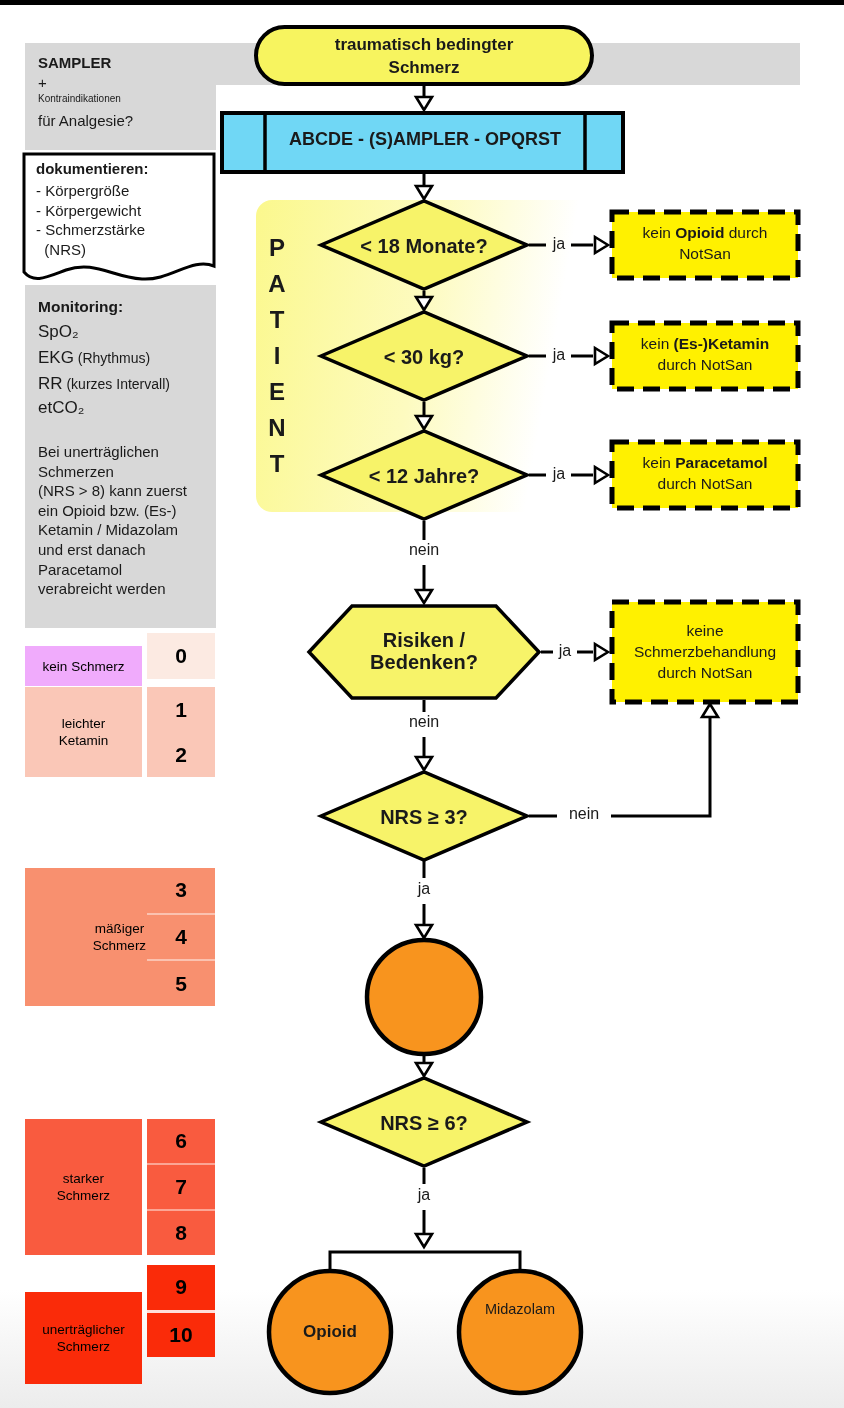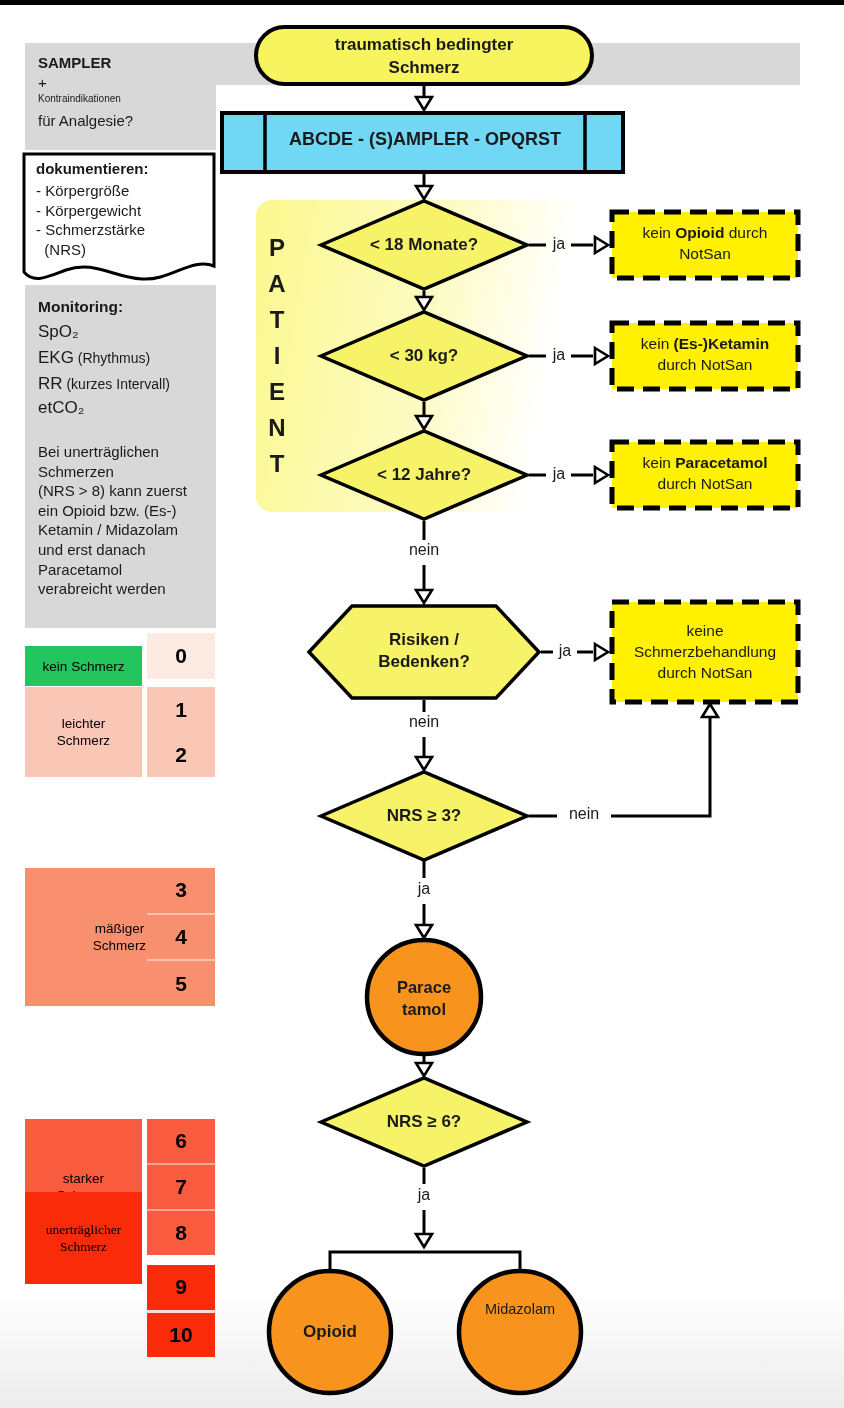--- a/index.html
+++ b/index.html
@@ -23,42 +23,42 @@
   .nrslabel{position:absolute;z-index:1;display:flex;align-items:center;justify-content:center;
             font-size:13.5px;text-align:center;white-space:pre-line;line-height:17px;}
   .nrsnum{position:absolute;z-index:1;display:flex;flex-direction:column;}
   .nrsnum .cell{flex:1;display:flex;align-items:center;justify-content:center;
                 font-weight:bold;font-size:21px;}
   .sep2{border-top:2px solid rgba(255,255,255,.45);}
   .sep3{border-top:3px solid rgba(255,255,255,.85);}
   .big{font-size:17px;}
   .small{font-size:14px;}
   .outcome{font-size:15.5px;line-height:21px;text-align:center;width:174px;}
-  .dtext{font-weight:bold;font-size:17px;text-align:center;width:160px;}
+  .dtext{font-weight:bold;font-size:20px;text-align:center;width:160px;}
   .lbl{font-size:16px;text-align:center;}
 </style>
 </head>
 <body>
 
 <div id="page">
 
   <div class="abs topbar z1"></div>
   <div class="abs grayband z0"></div>
   <div class="abs graybox1 z1"></div>
   <div class="abs graybox2 z1"></div>
   <div class="abs panel z1"></div>
   <div class="abs botgrad z0"></div>
 
-  <div class="nrslabel" style="left:25px;top:646px;width:117px;height:40px;background:#22c55e;">kein Schmerz</div>
+  <div class="nrslabel" style="left:25px;top:646px;width:117px;height:40px;background:#f0abfc;">kein Schmerz</div>
   <div class="nrsnum" style="left:147px;top:633px;width:68px;height:46px;background:#FCEAE2;">
     <div class="cell">0</div>
   </div>
 
   <div class="nrslabel" style="left:25px;top:687px;width:117px;height:90px;background:#FAC7B7;">leichter
-Schmerz</div>
+Ketamin</div>
   <div class="nrsnum" style="left:147px;top:687px;width:68px;height:90px;background:#FAC7B7;">
     <div class="cell">1</div>
     <div class="cell">2</div>
   </div>
 
   <div class="nrslabel" style="left:25px;top:868px;width:117px;height:138px;background:#F8906F;padding-left:36px;">mäßiger
 Schmerz</div>
   <div class="nrsnum" style="left:147px;top:868px;width:68px;height:138px;background:#F8906F;">
     <div class="cell">3</div>
     <div class="cell sep2">4</div>
@@ -66,21 +66,21 @@
   </div>
 
   <div class="nrslabel" style="left:25px;top:1119px;width:117px;height:136px;background:#F95B3F;">starker
 Schmerz</div>
   <div class="nrsnum" style="left:147px;top:1119px;width:68px;height:136px;background:#F95B3F;">
     <div class="cell">6</div>
     <div class="cell sep2">7</div>
     <div class="cell sep2">8</div>
   </div>
 
-  <div class="nrslabel" style="left:25px;top:1192px;width:117px;height:92px;background:#FA2B09;font-family:Liberation Serif, serif;">unerträglicher
+  <div class="nrslabel" style="left:25px;top:1292px;width:117px;height:92px;background:#FA2B09;">unerträglicher
 Schmerz</div>
   <div class="nrsnum" style="left:147px;top:1265px;width:68px;height:92px;background:#FA2B09;">
     <div class="cell">9</div>
     <div class="cell sep3">10</div>
   </div>
 
   <svg class="abs z2" style="left:0;top:0" width="844" height="1408" viewBox="0 0 844 1408">
 
     <path d="M24,154 H214 V266 C192,257 170,281 142,279 C112,277 94,260 66,270 C47,277 34,284 24,272 Z" fill="#ffffff" stroke="#000" stroke-width="3"></path>
 
@@ -221,20 +221,18 @@
     <span>durch NotSan</span>
   </div>
   <div class="txt outcome" style="left:618px;top:452px;">
     <span>kein </span><b>Paracetamol</b><span></span><br>
     <span>durch NotSan</span>
   </div>
   <div class="txt outcome preline" style="left:618px;top:620px;">keine
 Schmerzbehandlung
 durch NotSan</div>
 
-  <div class="txt b center preline" style="left:363px;top:976px;width:122px;font-size:16.5px;line-height:22px;">Parace
-tamol</div>
   <div class="txt b center" style="left:269px;top:1322px;width:122px;font-size:17px;">Opioid</div>
   <div class="txt center" style="left:459px;top:1300px;width:122px;">
     <div style="font-size:14.5px;line-height:18px;">Midazolam</div>
   </div>
 
 </div>
 
 </body></html>

